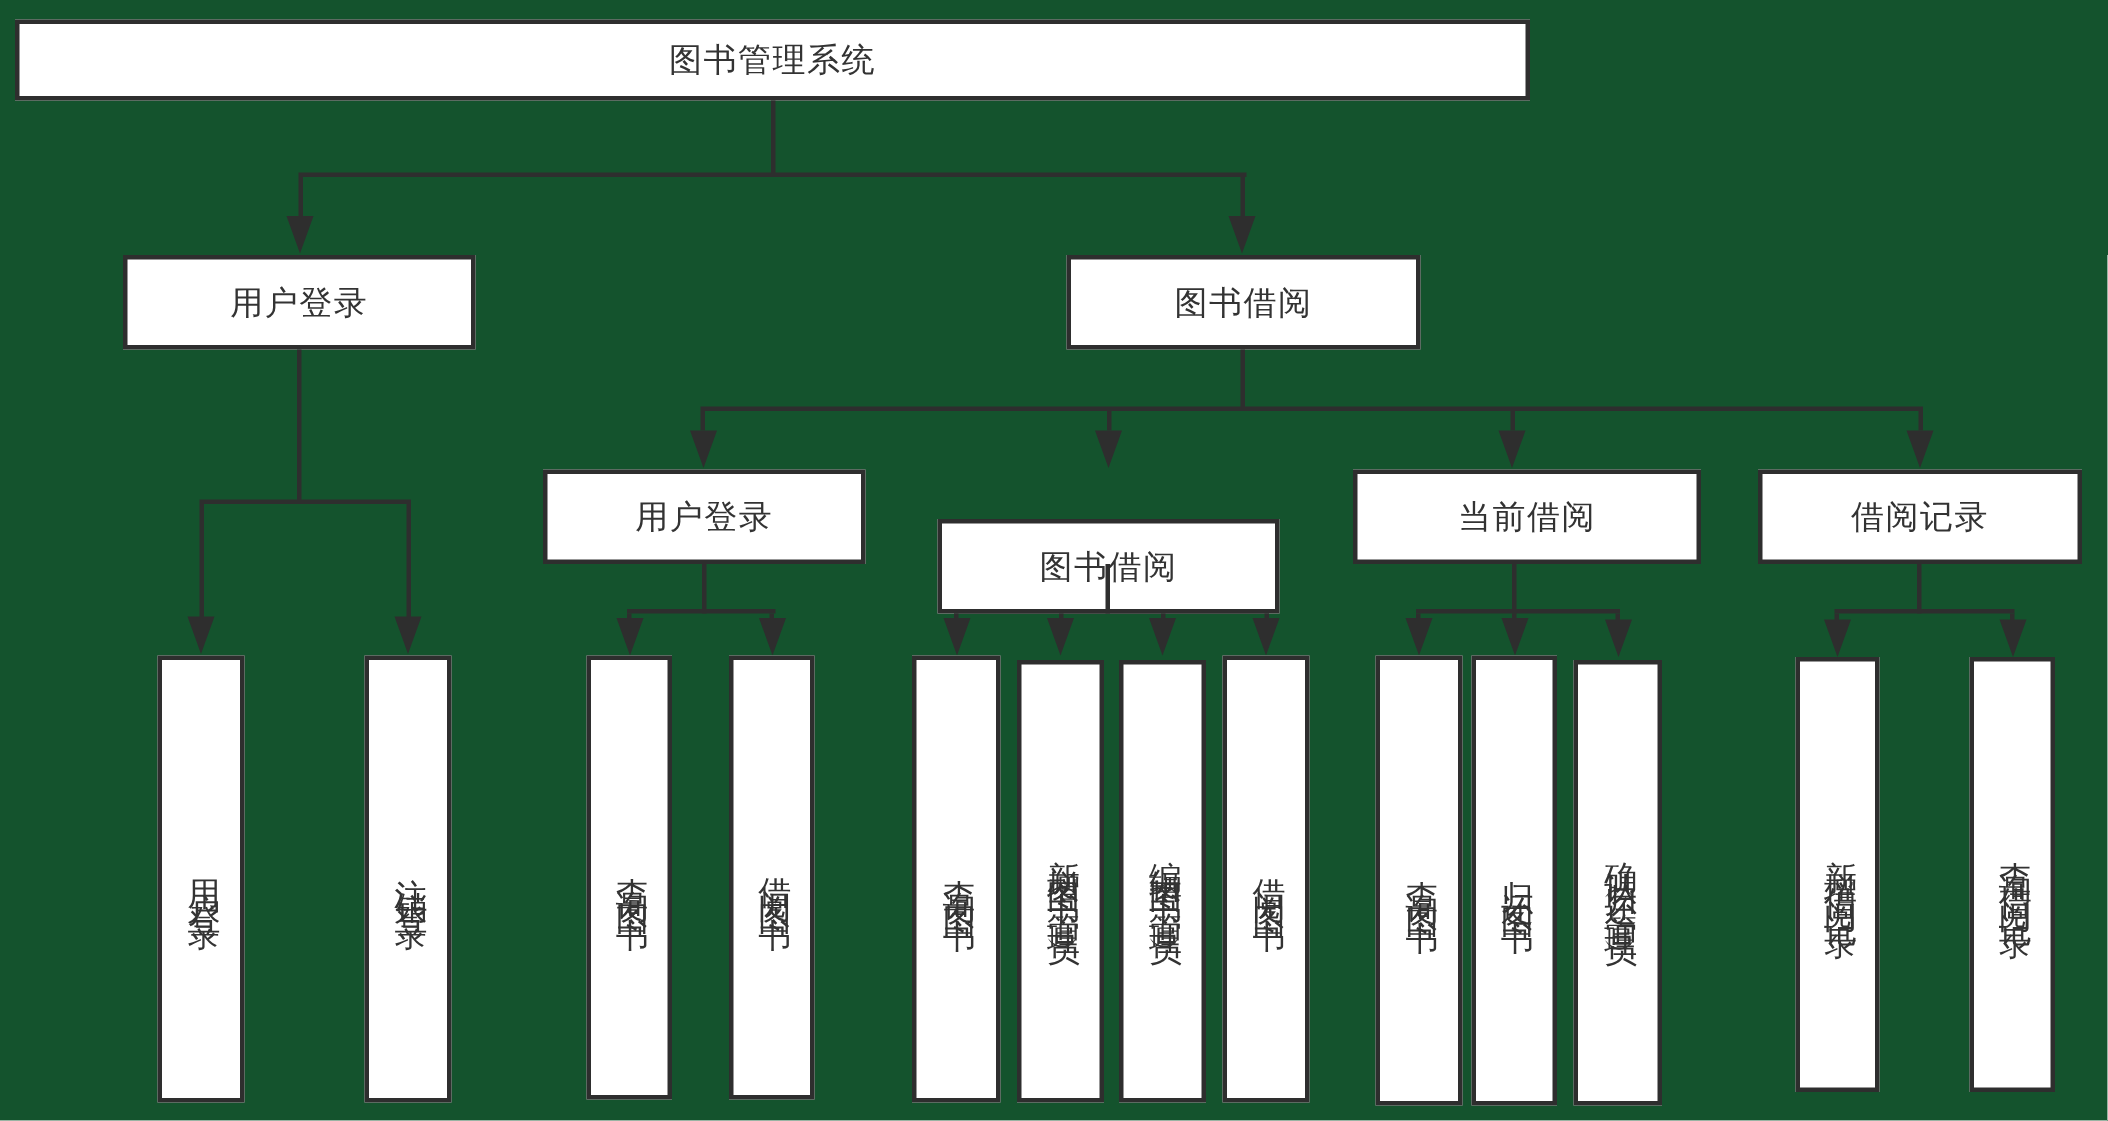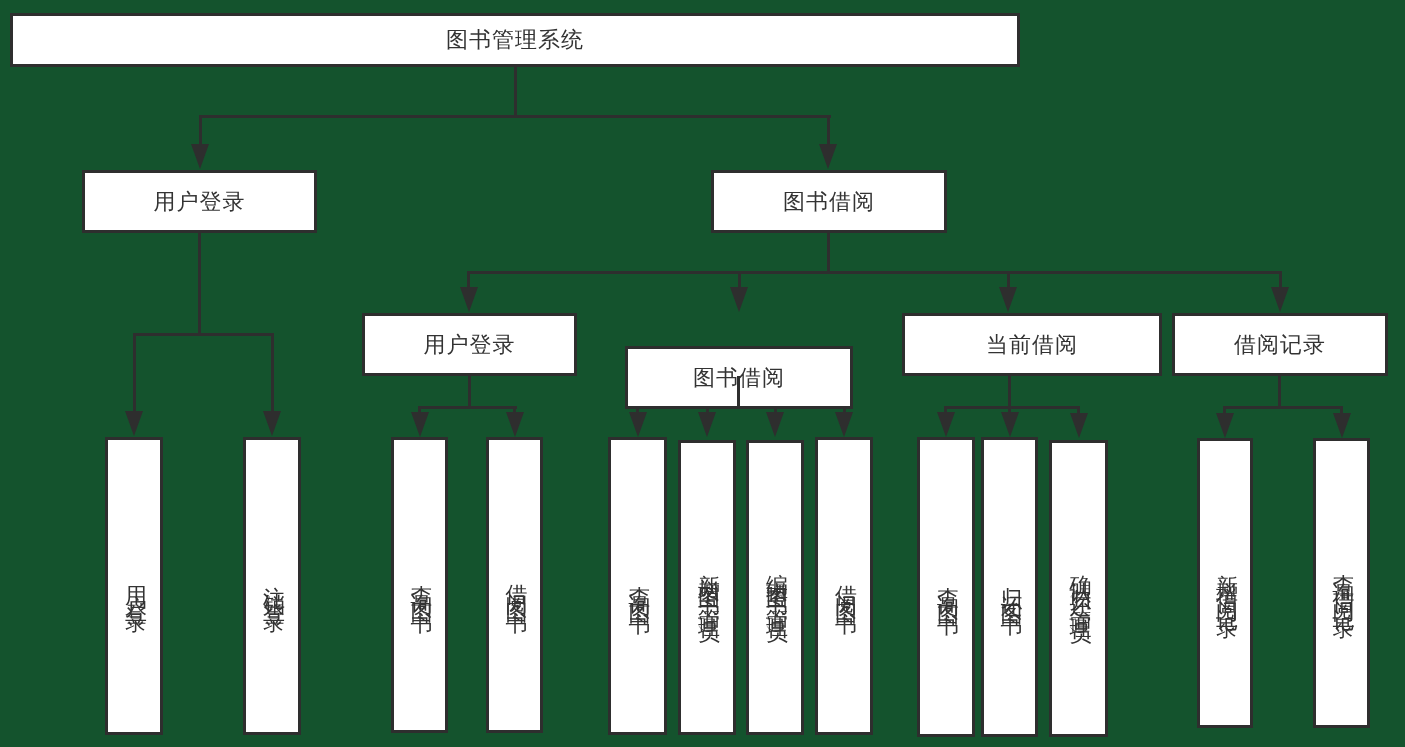--- a/index.html
+++ b/index.html
@@ -106,21 +106,21 @@
   <div class="arrow" style="left:999px; top:287px;"></div>
   <div class="line" style="left:1279px; top:274px; width:3px; height:13px;"></div>
   <div class="arrow" style="left:1271px; top:287px;"></div>
 
   <div class="node" style="left:362px; top:313px; width:215px; height:63px;">
     <span>用户登录</span>
   </div>
   <div class="node" style="left:625px; top:313px; width:228px; height:63px;margin-top:33px;">
     <span>图书借阅</span>
   </div>
-  <div class="node" style="left:902px; top:313px; width:260px; height:63px;">
+  <div class="node" style="left:902px; top:313px; width:232px; height:63px;">
     <span>当前借阅</span>
   </div>
   <div class="node" style="left:1172px; top:313px; width:216px; height:63px;">
     <span>借阅记录</span>
   </div>
 
   <div class="line" style="left:468px; top:376px; width:3px; height:33px;"></div>
   <div class="line" style="left:418px; top:406px; width:99px; height:3px;"></div>
   <div class="line" style="left:418px; top:409px; width:3px; height:4px;"></div>
   <div class="arrow" style="left:411px; top:412px;"></div>

